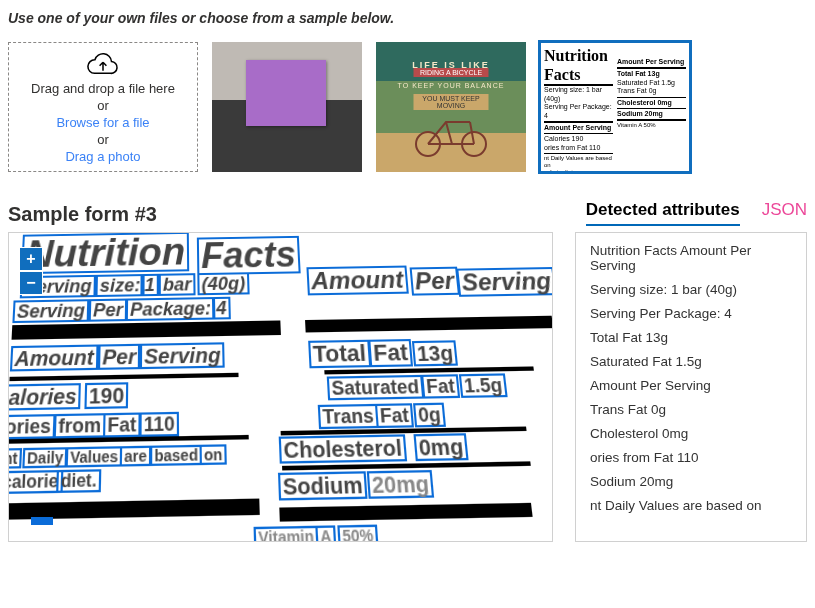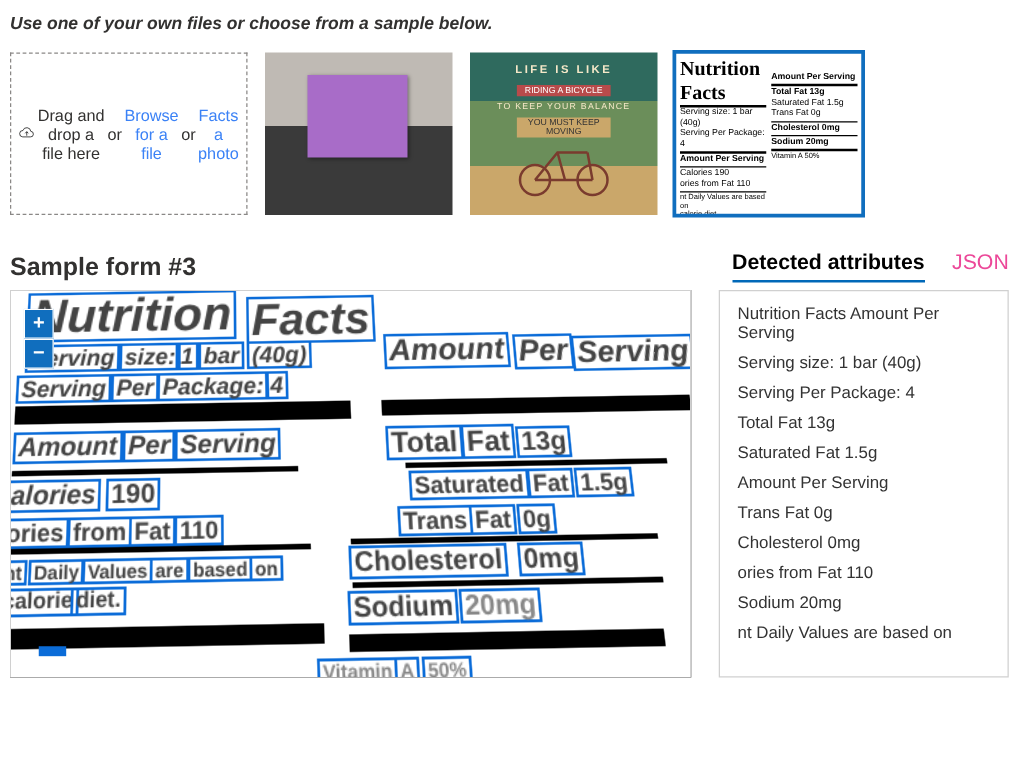--- a/index.html
+++ b/index.html
@@ -1,40 +1,40 @@
 <!DOCTYPE html>
 <html><head>
 <meta charset="utf-8">
 <style>
   * { box-sizing: border-box; margin: 0; padding: 0; }
   body { font-family: "Segoe UI", Arial, sans-serif; font-size: 14px; color: #333; padding: 10px 8px; width: 815px; }
   .instr { font-weight: 600; color: #323130; margin-bottom: 16px; font-style: italic; }
   .file-row { display: flex; gap: 14px; margin-bottom: 28px; }
   .dropzone {
     width: 190px; height: 130px; border: 1px dashed #8a8886;
-    display: flex; align-items: center; justify-content: center;
+    display: flex; flex-direction: column; align-items: center; justify-content: center;
     text-align: center; font-size: 13px; color: #323130; gap: 2px; padding: 6px;
   }
   .dropzone .link { color: #3b82f6; cursor: pointer; }
   .cloud-icon { width: 34px; height: 26px; margin-bottom: 2px; }
   .thumb {
     width: 150px; height: 130px; background: #555; cursor: pointer; position: relative;
     overflow: hidden; flex-shrink: 0;
   }
   .thumb.selected { outline: 3px solid #106ebe; outline-offset: -1px; }
   
   .thumb1 { background: linear-gradient(#bfbab4 0 45%, #3a3a3a 45% 100%); }
   .thumb1::after {
     content: ""; position: absolute; top: 18px; left: 34px; width: 80px; height: 66px;
     background: #a86cc8; box-shadow: 1px 1px 3px rgba(0,0,0,.4);
   }
   
   .thumb2 { background: linear-gradient(#2f6a5e 0 30%, #6b8e5a 30% 70%, #caa76a 70% 100%); }
   .thumb2 .poster-text { position:absolute; left:0; right:0; text-align:center; }
-  .thumb2 .t1 { top:8px; font-size:9px; letter-spacing:2px; color:#f5e8c8; font-weight:700; }
+  .thumb2 .t1 { top:18px; font-size:9px; letter-spacing:2px; color:#f5e8c8; font-weight:700; }
   .thumb2 .t2 { top:26px; font-size:7px; background:#b84b4b; color:#fff; display:inline-block; padding:1px 6px; left:50%; transform:translateX(-50%); }
   .thumb2 .t3 { top:40px; font-size:7px; color:#f5e8c8; letter-spacing:1px;}
   .thumb2 .t4 { top:52px; font-size:7px; background:#caa76a; color:#333; display:inline-block; padding:1px 4px; left:50%; transform:translateX(-50%);}
   .thumb2 .bike { position:absolute; top:66px; left:36px; width:80px; height:50px; }
   
   .thumb3 { background:#fff; padding:4px 4px; font-size:7px; line-height:1.2; color:#000; }
   .thumb3 .hdr { font-size:16px; font-weight:900; font-family: Georgia, serif; border-bottom:2px solid #000; display:inline-block; }
   .thumb3 .cols { display:flex; gap:4px; }
   .thumb3 .col { flex:1; }
   .thumb3 .bar { border-top:2px solid #000; margin:1px 0;}
@@ -86,21 +86,21 @@
 <div class="file-row">
   <div class="dropzone">
     <svg class="cloud-icon" viewBox="0 0 40 30">
       <path d="M30 12a10 10 0 0 0-19.5-2A8 8 0 0 0 10 26h19a7 7 0 0 0 1-14z" fill="none" stroke="#000" stroke-width="1.8"></path>
       <path d="M20 23v-10m0 0l-4 4m4-4l4 4" fill="none" stroke="#000" stroke-width="1.8"></path>
     </svg>
     <div>Drag and drop a file here</div>
     <div>or</div>
     <div class="link">Browse for a file</div>
     <div>or</div>
-    <div class="link">Facts a photo</div>
+    <div class="link">Drag a photo</div>
   </div>
 
   <div class="thumb thumb1"></div>
 
   <div class="thumb thumb2">
     <div class="poster-text t1">LIFE IS LIKE</div>
     <div class="poster-text t2">RIDING A BICYCLE</div>
     <div class="poster-text t3">TO KEEP YOUR BALANCE</div>
     <div class="poster-text t4">YOU MUST KEEP MOVING</div>
     <svg class="bike" viewBox="0 0 80 50">

